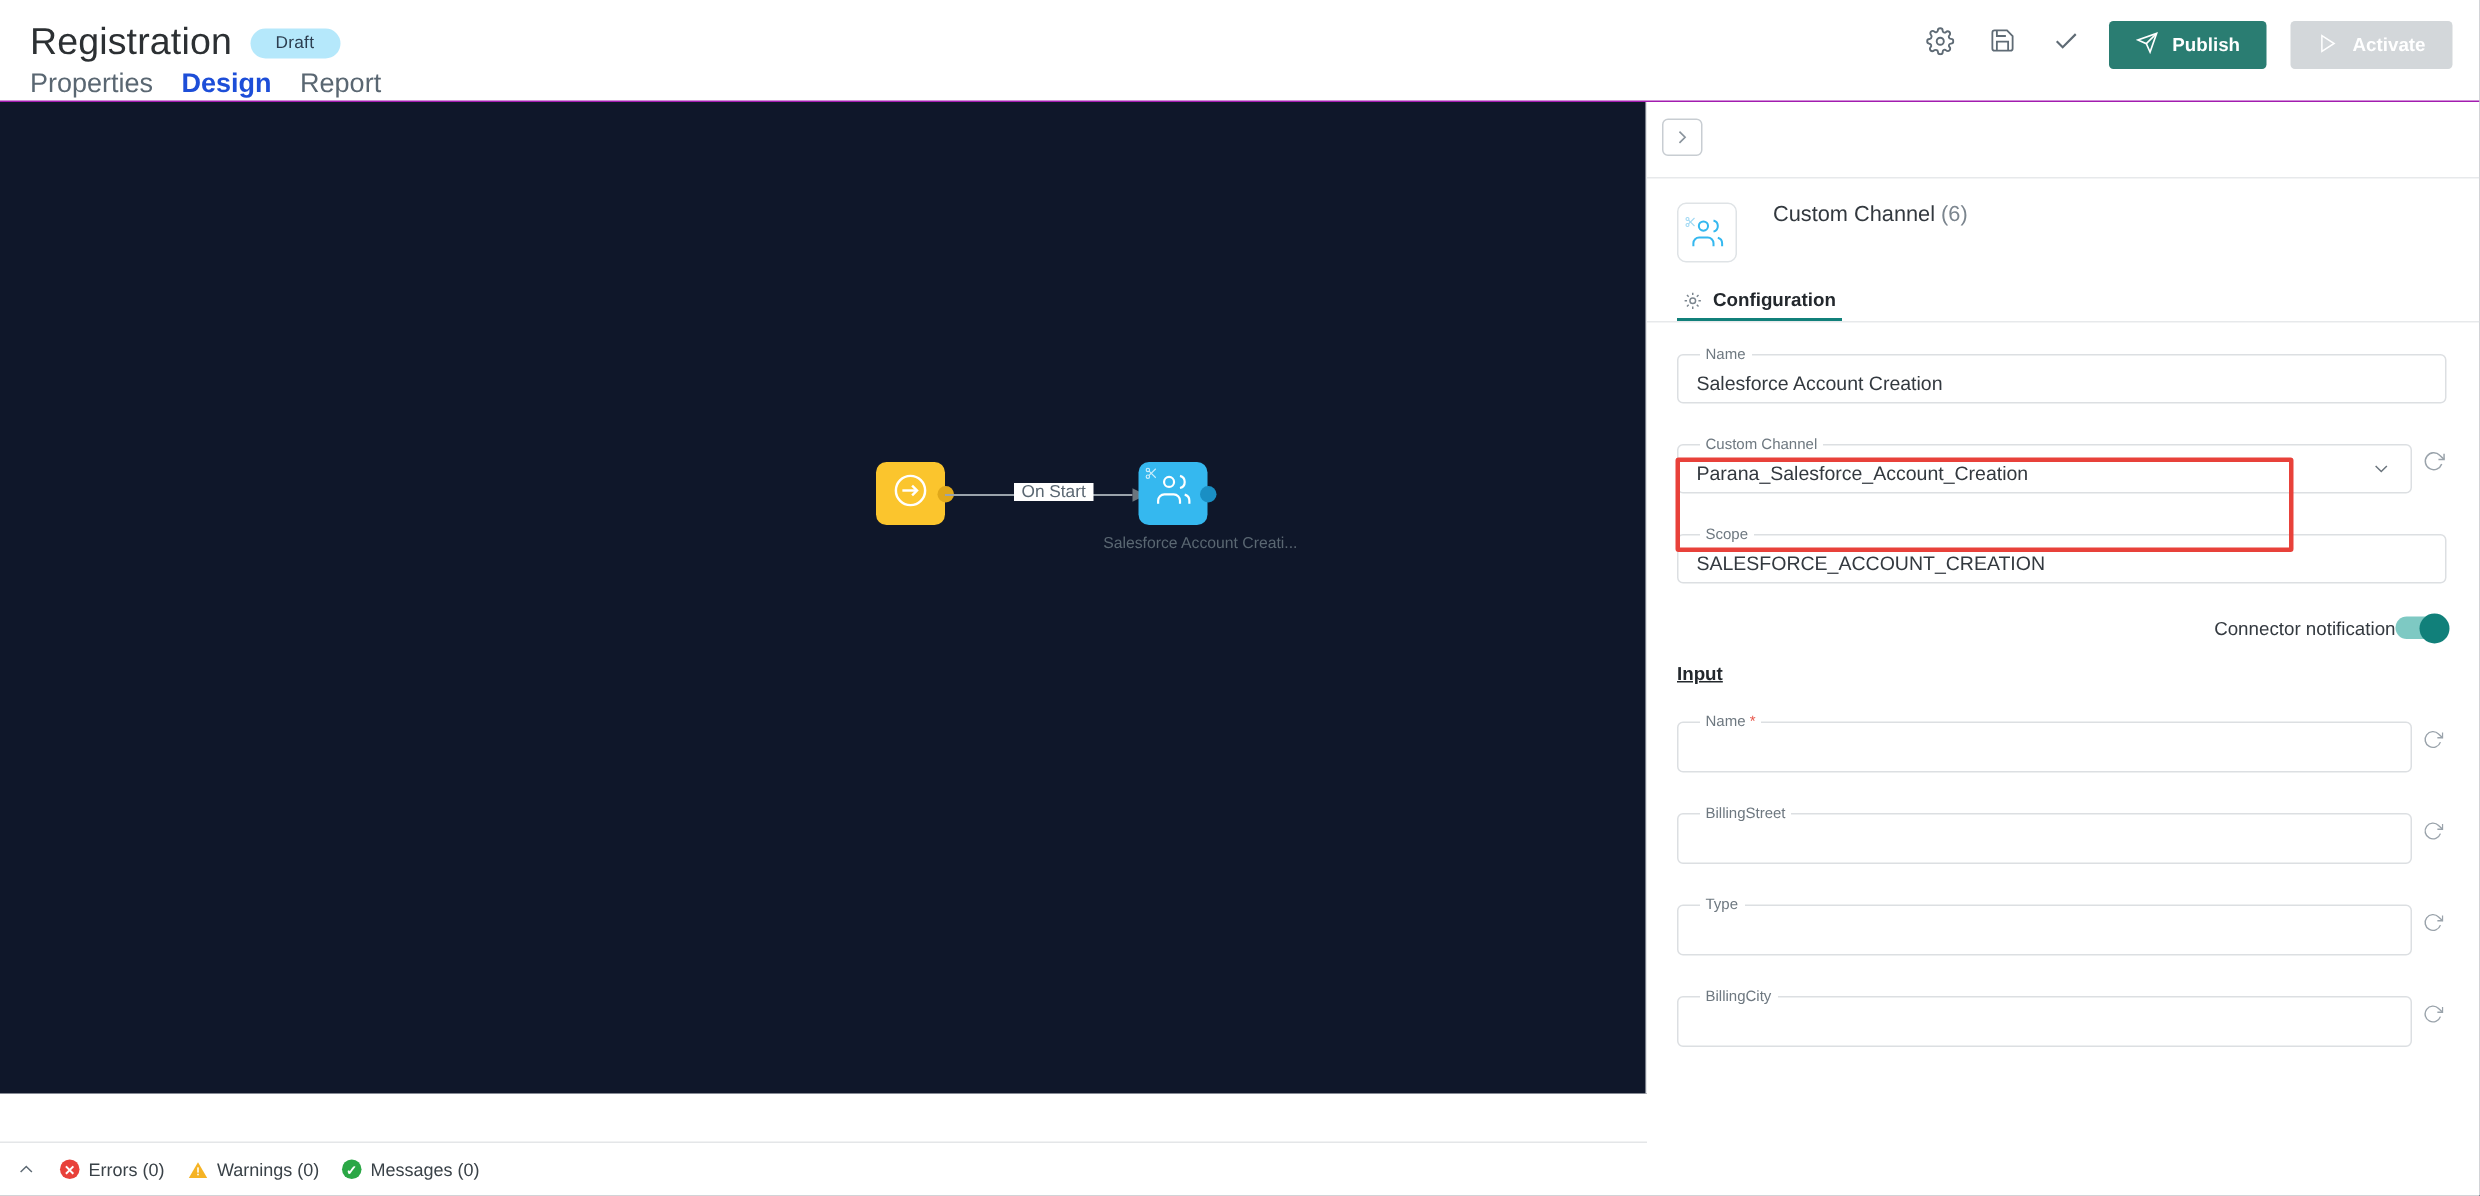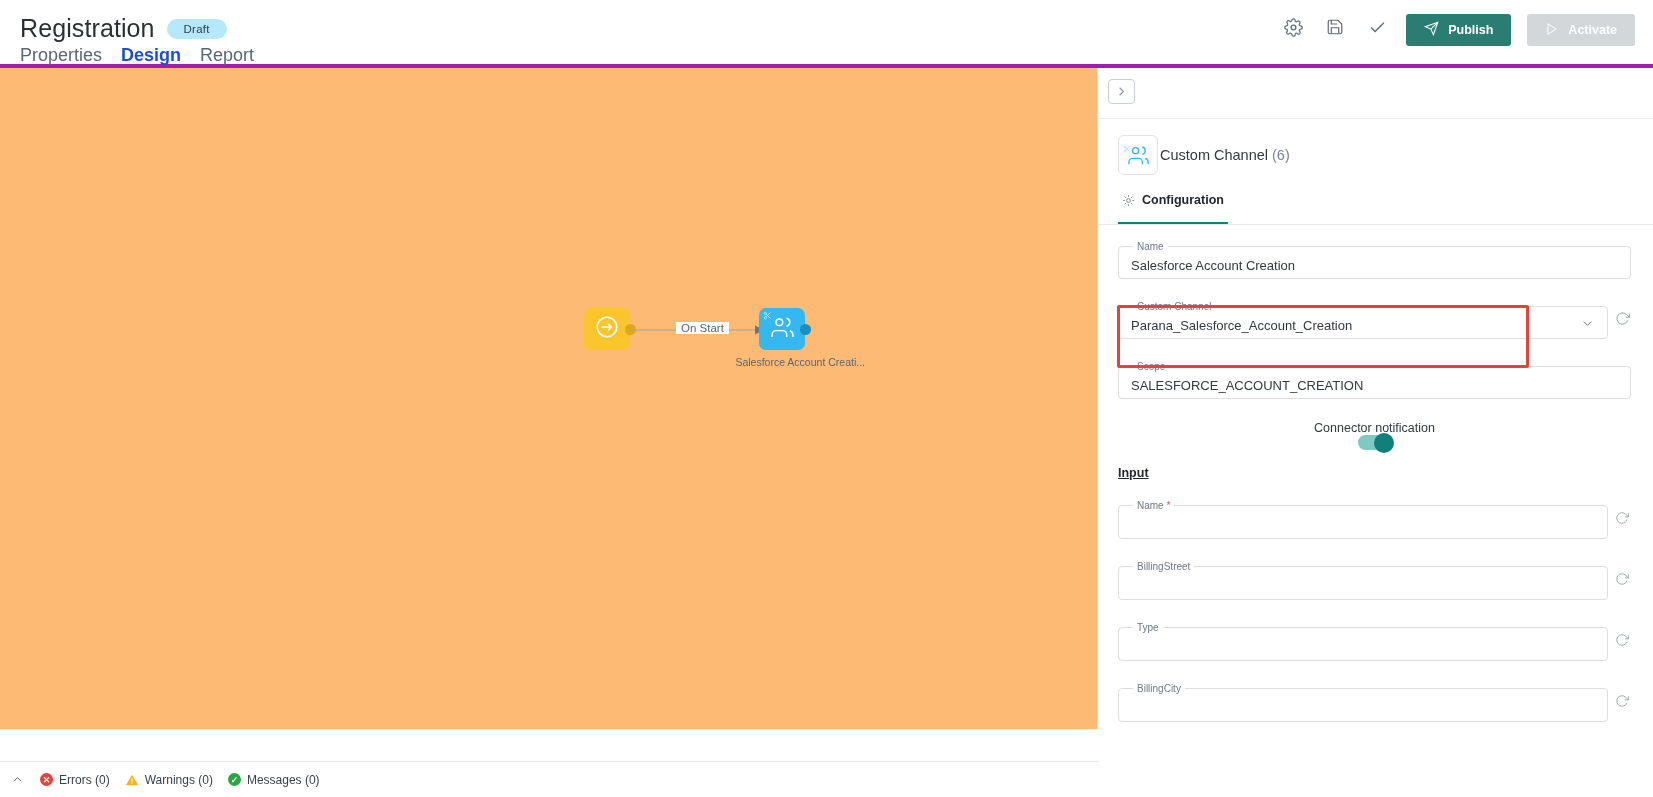--- a/index.html
+++ b/index.html
@@ -6,21 +6,21 @@
   html, body {
     width: 1653px; height: 797px;
     font-family: "Liberation Sans", sans-serif;
     background: #ffffff; overflow: hidden;
   }
   .app { position: relative; width: 1653px; height: 797px; }
 
   
   .header {
     position: absolute; top: 0; left: 0; width: 1653px; height: 68px;
-    background: #fff; border-bottom: 4px solid #a21caf;
+    background: #fff; border-bottom: 1px solid #a21caf;
   }
   .title-row { position: absolute; left: 20px; top: 14px; display: flex; align-items: center; gap: 12px; }
   .page-title { font-size: 25px; color: #2c3033; font-weight: 400; letter-spacing: .1px; }
   .status-pill {
     background: #b5e8fb; color: #2c3e50; font-size: 11.5px;
     border-radius: 11px; padding: 4px 17px; letter-spacing: .2px;
   }
   .tabs { position: absolute; left: 20px; top: 45px; display: flex; gap: 19px; }
   .tab { font-size: 18px; color: #5a6772; padding-bottom: 5px; cursor: pointer; }
   .tab.active { color: #1d4ed8; font-weight: bold; border-bottom: 2px solid #11807a; }
@@ -37,21 +37,21 @@
     display: flex; align-items: center; gap: 9px; height: 32px;
     padding: 0 18px; border-radius: 3px; font-size: 12.5px;
     font-weight: bold; cursor: pointer; border: none;
   }
   .btn-publish { background: #2a7d72; color: #fff; }
   .btn-activate { background: #d3d7da; color: #ffffff; cursor: default; }
 
   
   .canvas {
     position: absolute; left: 0; top: 68px; width: 1098px; height: 661px;
-    background: #fdba74; border-right: 1px solid #e4e6e8;
+    background: #0f172a; border-right: 1px solid #e4e6e8;
   }
   .node { position: absolute; }
   .node-box {
     width: 46px; height: 42px; border-radius: 7px;
     display: flex; align-items: center; justify-content: center;
     position: relative;
   }
   .node-start { background: #fbc52d; }
   .node-channel { background: #35b8ef; }
   .port {
@@ -78,34 +78,34 @@
     position: absolute; left: 1098px; top: 68px; width: 555px; height: 729px;
     background: #fff; overflow: hidden;
   }
   .panel-top { height: 51px; border-bottom: 1px solid #e7e9eb; position: relative; }
   .collapse-btn {
     position: absolute; left: 10px; top: 11px; width: 27px; height: 25px;
     border: 1px solid #c8cdd2; border-radius: 4px; display: flex;
     align-items: center; justify-content: center; cursor: pointer; color: #8a949d;
   }
   .panel-head {
-    display: flex; align-items: center; gap: 2px; padding: 16px 0 12px 20px;
+    display: flex; gap: 24px; padding: 16px 0 12px 20px;
   }
   .panel-icon {
     width: 40px; height: 40px; border: 1px solid #dfe3e6; border-radius: 6px;
     display: flex; align-items: center; justify-content: center; position: relative;
     color: #35b8ef; background: #fff;
   }
   .panel-title { font-size: 14.5px; color: #33393f; }
   .panel-title .count { color: #7b858e; }
 
   .panel-tabs { display: flex; padding-left: 20px; border-bottom: 1px solid #e7e9eb; }
   .panel-tab {
     display: flex; align-items: center; gap: 7px; font-size: 12.5px;
-    font-weight: bold; color: #23282d; padding: 6px 4px 15px;
+    font-weight: bold; color: #23282d; padding: 6px 4px 5px;
     border-bottom: 2px solid #11807a; cursor: pointer;
   }
   .panel-body { padding: 16px 22px 0 20px; }
 
   
   .field { position: relative; margin-bottom: 22px; }
   .field fieldset {
     border: 1px solid #dcdfe2; border-radius: 4px; padding: 0 12px;
     height: 38px; display: flex; align-items: center;
   }
@@ -119,23 +119,22 @@
   .field-row .field { flex: 1; margin-bottom: 0; }
   .chevron-down { color: #6b757d; margin-left: auto; }
   .refresh-icon { color: #9aa3ab; cursor: pointer; width: 16px; flex: 0 0 16px; }
 
   .highlight-box {
     position: absolute; left: 1117px; top: 305px; width: 412px; height: 63px;
     border: 3px solid #e8413a; border-radius: 2px; pointer-events: none; z-index: 5;
   }
 
   .toggle-row {
-    display: flex; align-items: center; justify-content: space-between;
+    display: flex; align-items: center; justify-content: flex-end;
     margin-bottom: 16px;
-    flex-direction: column;
   }
   .toggle-label { font-size: 12.5px; color: #33393f; }
   .toggle {
     width: 34px; height: 15px; border-radius: 8px; background: #7ec9c3;
     position: relative; cursor: pointer;
   }
   .toggle .knob {
     position: absolute; right: -2px; top: -2.5px; width: 20px; height: 20px;
     border-radius: 50%; background: #11807a;
   }

